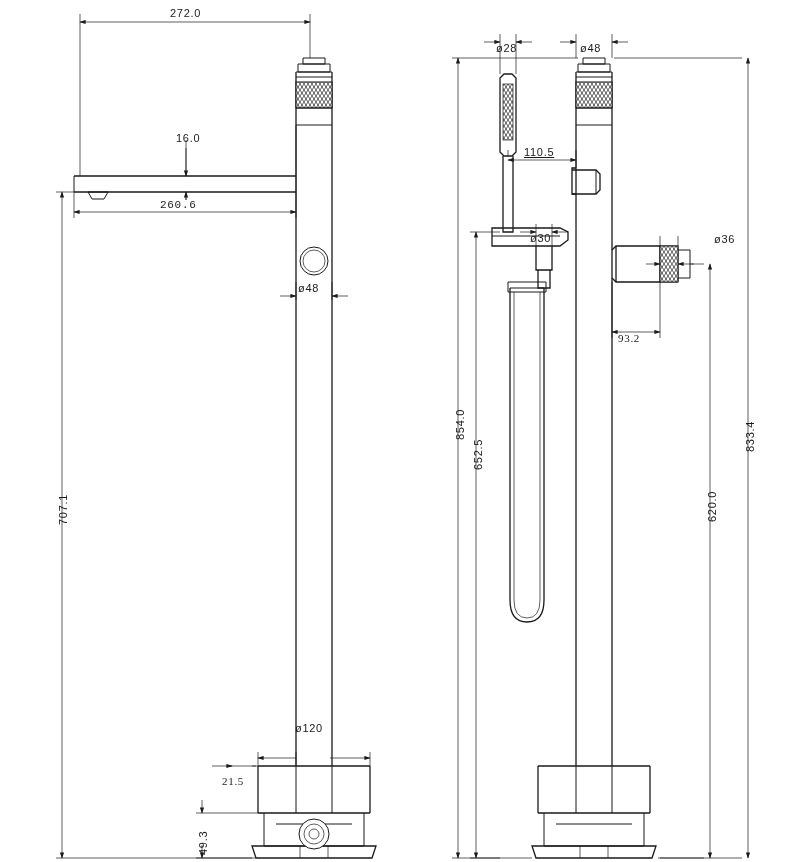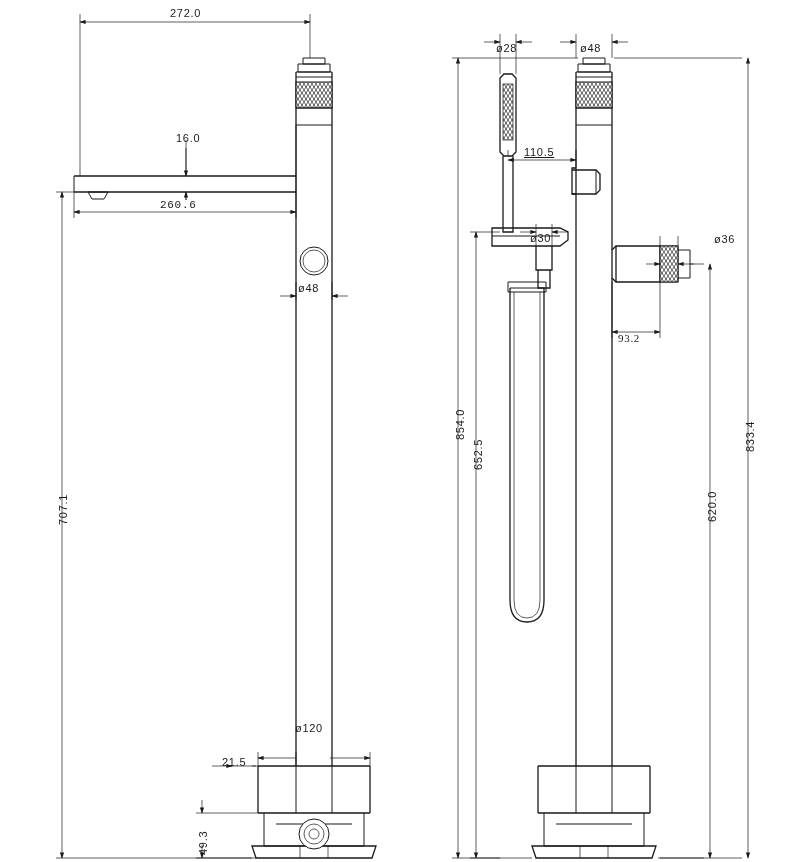--- a/index.html
+++ b/index.html
@@ -242,21 +242,21 @@
   <div class="lbl-abs" style="left:170px; top:8px;">272.0</div>
 
   <div class="lbl-abs" style="left:176px; top:125px;margin-top:8px;">16.0</div>
 
   <div class="lbl-abs" style="left:160px; top:200px;font-family:Liberation Mono, monospace;">260.6</div>
 
   <div class="lbl-abs" style="left:298px; top:283px;">ø48</div>
 
   <div class="lbl-abs rot" style="left:58px; top:525px;">707.1</div>
 
-  <div class="lbl-abs" style="left:222px; top:757px;">21.5</div>
+  <div class="lbl-abs" style="left:222px; top:776px;font-family:Liberation Serif, serif;">21.5</div>
 
   <div class="lbl-abs" style="left:295px; top:723px;">ø120</div>
 
   <div class="lbl-abs rot" style="left:198px; top:855px;">49.3</div>
 
   <div class="lbl-abs" style="left:496px; top:43px;text-align:right;">ø28</div>
 
   <div class="lbl-abs" style="left:580px; top:43px;">ø48</div>
 
   <div class="lbl-abs" style="left:524px; top:147px;text-decoration:underline;">110.5</div>

